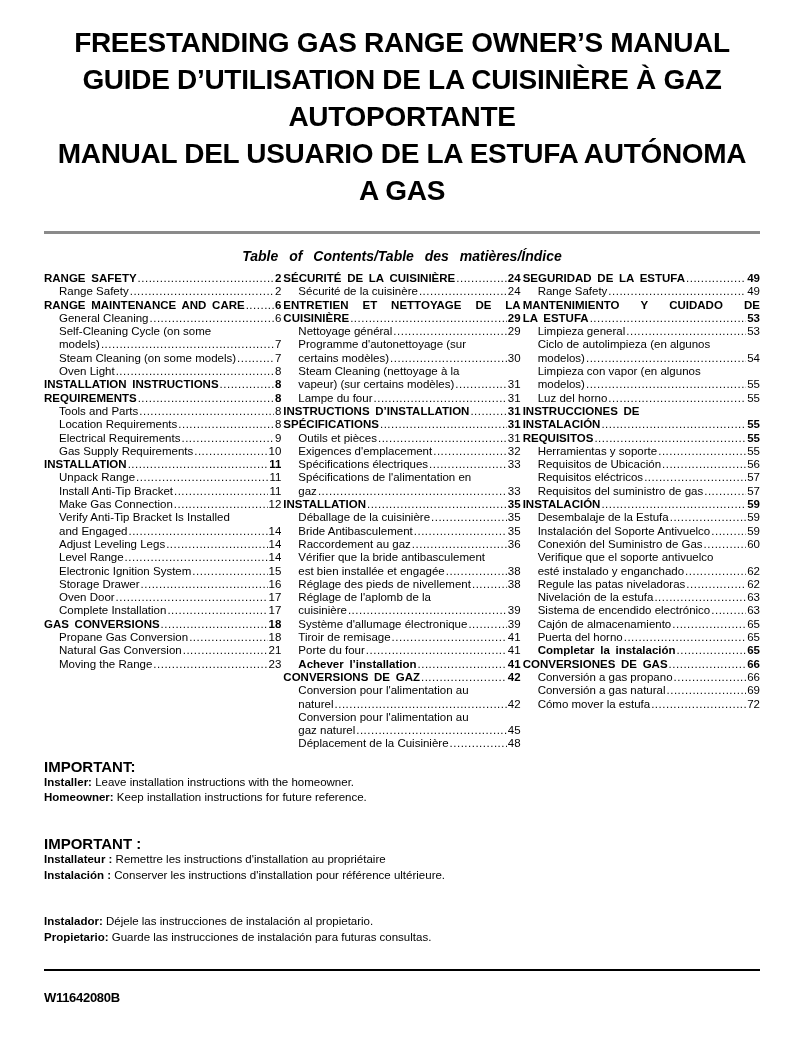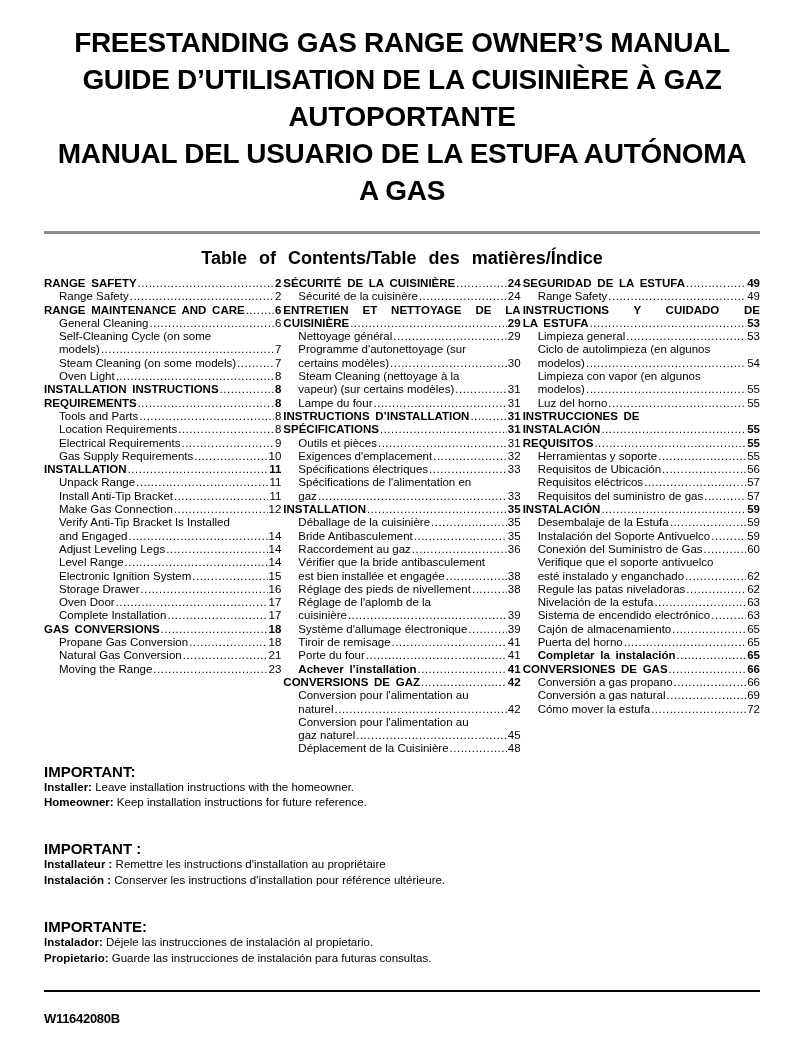--- a/index.html
+++ b/index.html
@@ -24,23 +24,24 @@
     letter-spacing:-0.3px;
   }
   .rule-gray {
     height:3px;
     background:#8a8a8a;
     margin-top:22px;
   }
   .toc-title {
     text-align:center;
     font-weight:bold;
-    font-size:18px;
+    font-size:14px;
     margin-top:14px;
     word-spacing:7px;
+    font-style:italic;
   }
   .columns {
     display:flex;
     gap:2px;
     margin-top:8px;
     font-size:11.5px;
     line-height:13.3px;
   }
   .col { flex:1; min-width:0; }
   .line {
@@ -424,21 +425,21 @@
         <div class="line bold">
           <span class="t">SEGURIDAD DE LA ESTUFA</span>
           <span class="leader"></span>
           <span class="pg">49</span>
         </div>
         <div class="line indent">
           <span class="t">Range Safety</span>
           <span class="leader"></span>
           <span class="pg">49</span>
         </div>
-        <div class="line bold justify"><span class="t">INSTRUCTIONS Y CUIDADO DE</span></div>
+        <div class="line bold justify"><span class="t">MANTENIMIENTO Y CUIDADO DE</span></div>
         <div class="line bold">
           <span class="t">LA ESTUFA</span>
           <span class="leader"></span>
           <span class="pg">53</span>
         </div>
         <div class="line indent">
           <span class="t">Limpieza general</span>
           <span class="leader"></span>
           <span class="pg">53</span>
         </div>
@@ -581,20 +582,19 @@
         <div class="notice-h">IMPORTANT:</div>
         <div class="notice-line"><b>Installer:</b><span> Leave installation instructions with the homeowner.</span></div>
         <div class="notice-line"><b>Homeowner:</b><span> Keep installation instructions for future reference.</span></div>
       </div>
       <div class="notice">
         <div class="notice-h">IMPORTANT :</div>
         <div class="notice-line"><b>Installateur :</b><span> Remettre les instructions d'installation au propriétaire</span></div>
         <div class="notice-line"><b>Instalación :</b><span> Conserver les instructions d'installation pour référence ultérieure.</span></div>
       </div>
       <div class="notice">
-        <div class="notice-h">IMPORTANTE:</div>
         <div class="notice-line"><b>Instalador:</b><span> Déjele las instrucciones de instalación al propietario.</span></div>
         <div class="notice-line"><b>Propietario:</b><span> Guarde las instrucciones de instalación para futuras consultas.</span></div>
       </div>
     </div>
   <div class="rule-thin"></div>
   <div class="docnum">W11642080B</div>
 </div>
 
 </body></html>

